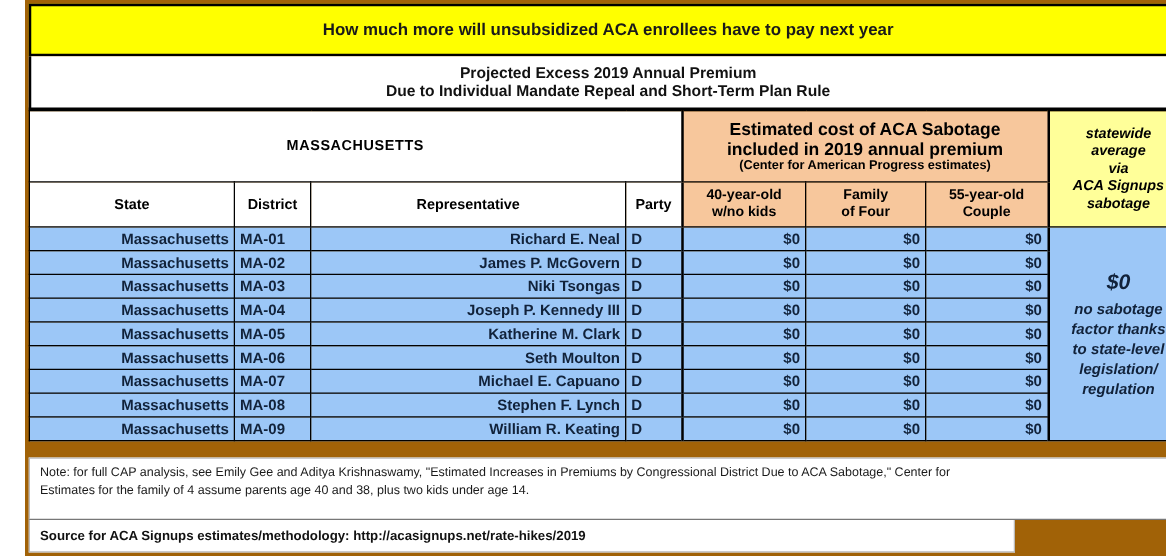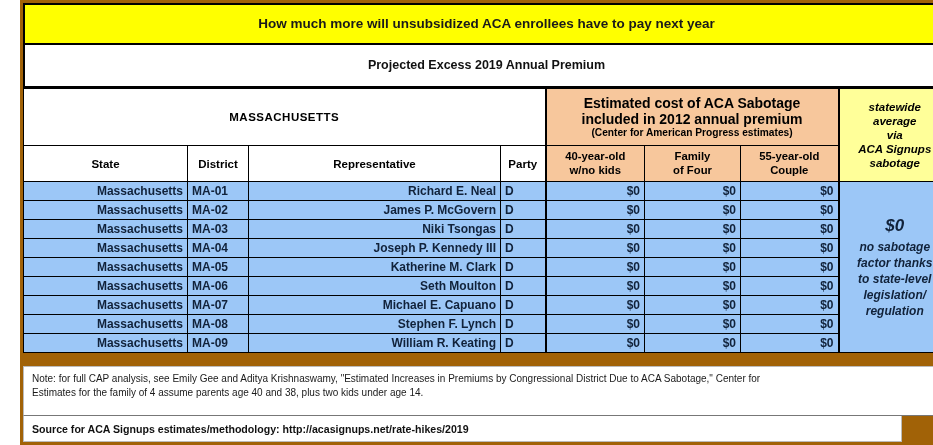--- a/index.html
+++ b/index.html
@@ -191,21 +191,21 @@
   .note-line {
     font-size: 10px;
     line-height: 1.42;
     color: #1a1a1a;
     white-space: nowrap;
   }
   .source {
     position: absolute;
     left: 3px;
     top: 416px;
-    width: 879px;
+    width: 789px;
     height: 26px;
     border: 1px solid #bbbbbb;
     border-top: none;
     box-sizing: border-box;
     background: #ffffff;
     display: flex;
     align-items: center;
     padding: 0 8px;
   }
   .source-line {
@@ -219,40 +219,41 @@
 <body>
 
 <div class="sheet">
 
   <div class="banner">
     <div class="banner-line">How much more will unsubsidized ACA enrollees have to pay next year</div>
   </div>
 
   <div class="subtitle">
     <div class="subtitle-line">Projected Excess 2019 Annual Premium</div>
+    <div class="subtitle-line">Due to Individual Mandate Repeal and Short-Term Plan Rule</div>
   </div>
 
   <table class="grid">
     <colgroup>
       <col style="width:164px">
       <col style="width:61px">
       <col style="width:252px">
       <col style="width:45px">
       <col style="width:99px">
       <col style="width:96px">
       <col style="width:98px">
       <col style="width:112px">
     </colgroup>
 
     <tbody>
         <tr>
       <td class="cell-state-title" colspan="4">MASSACHUSETTS</td>
       <td class="cell-sabotage-head" colspan="3">
         <span class="sab-big">Estimated cost of ACA Sabotage</span>
-        <span class="sab-big">included in 2012 annual premium</span>
+        <span class="sab-big">included in 2019 annual premium</span>
         <span class="sab-small">(Center for American Progress estimates)</span>
       </td>
       <td class="cell-statewide-head" rowspan="2">
         <span>statewide</span><br>
         <span>average</span><br>
         <span>via</span><br>
         <span>ACA Signups</span><br>
         <span>sabotage</span>
       </td>
     </tr>

